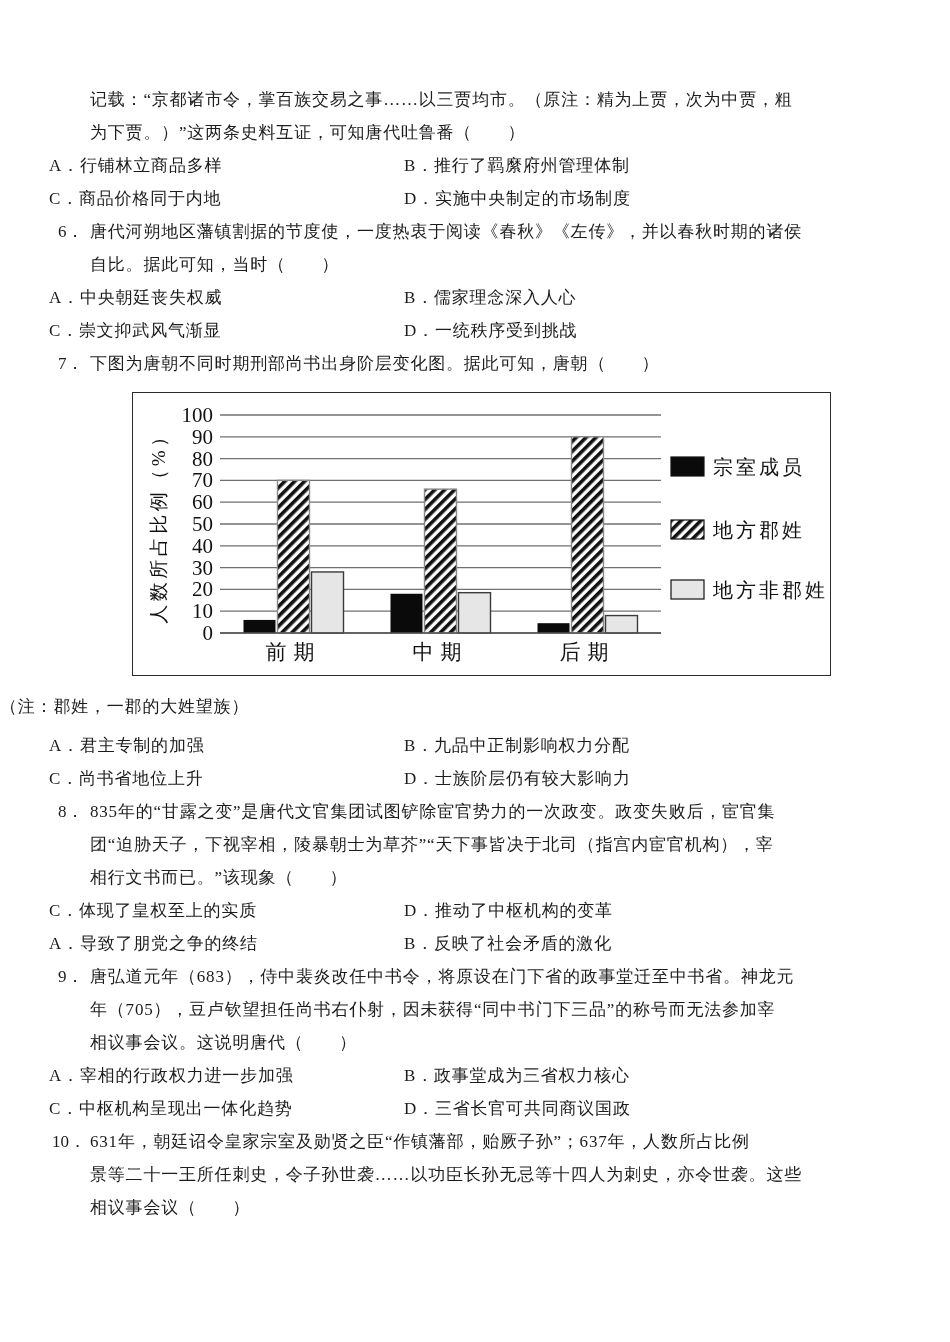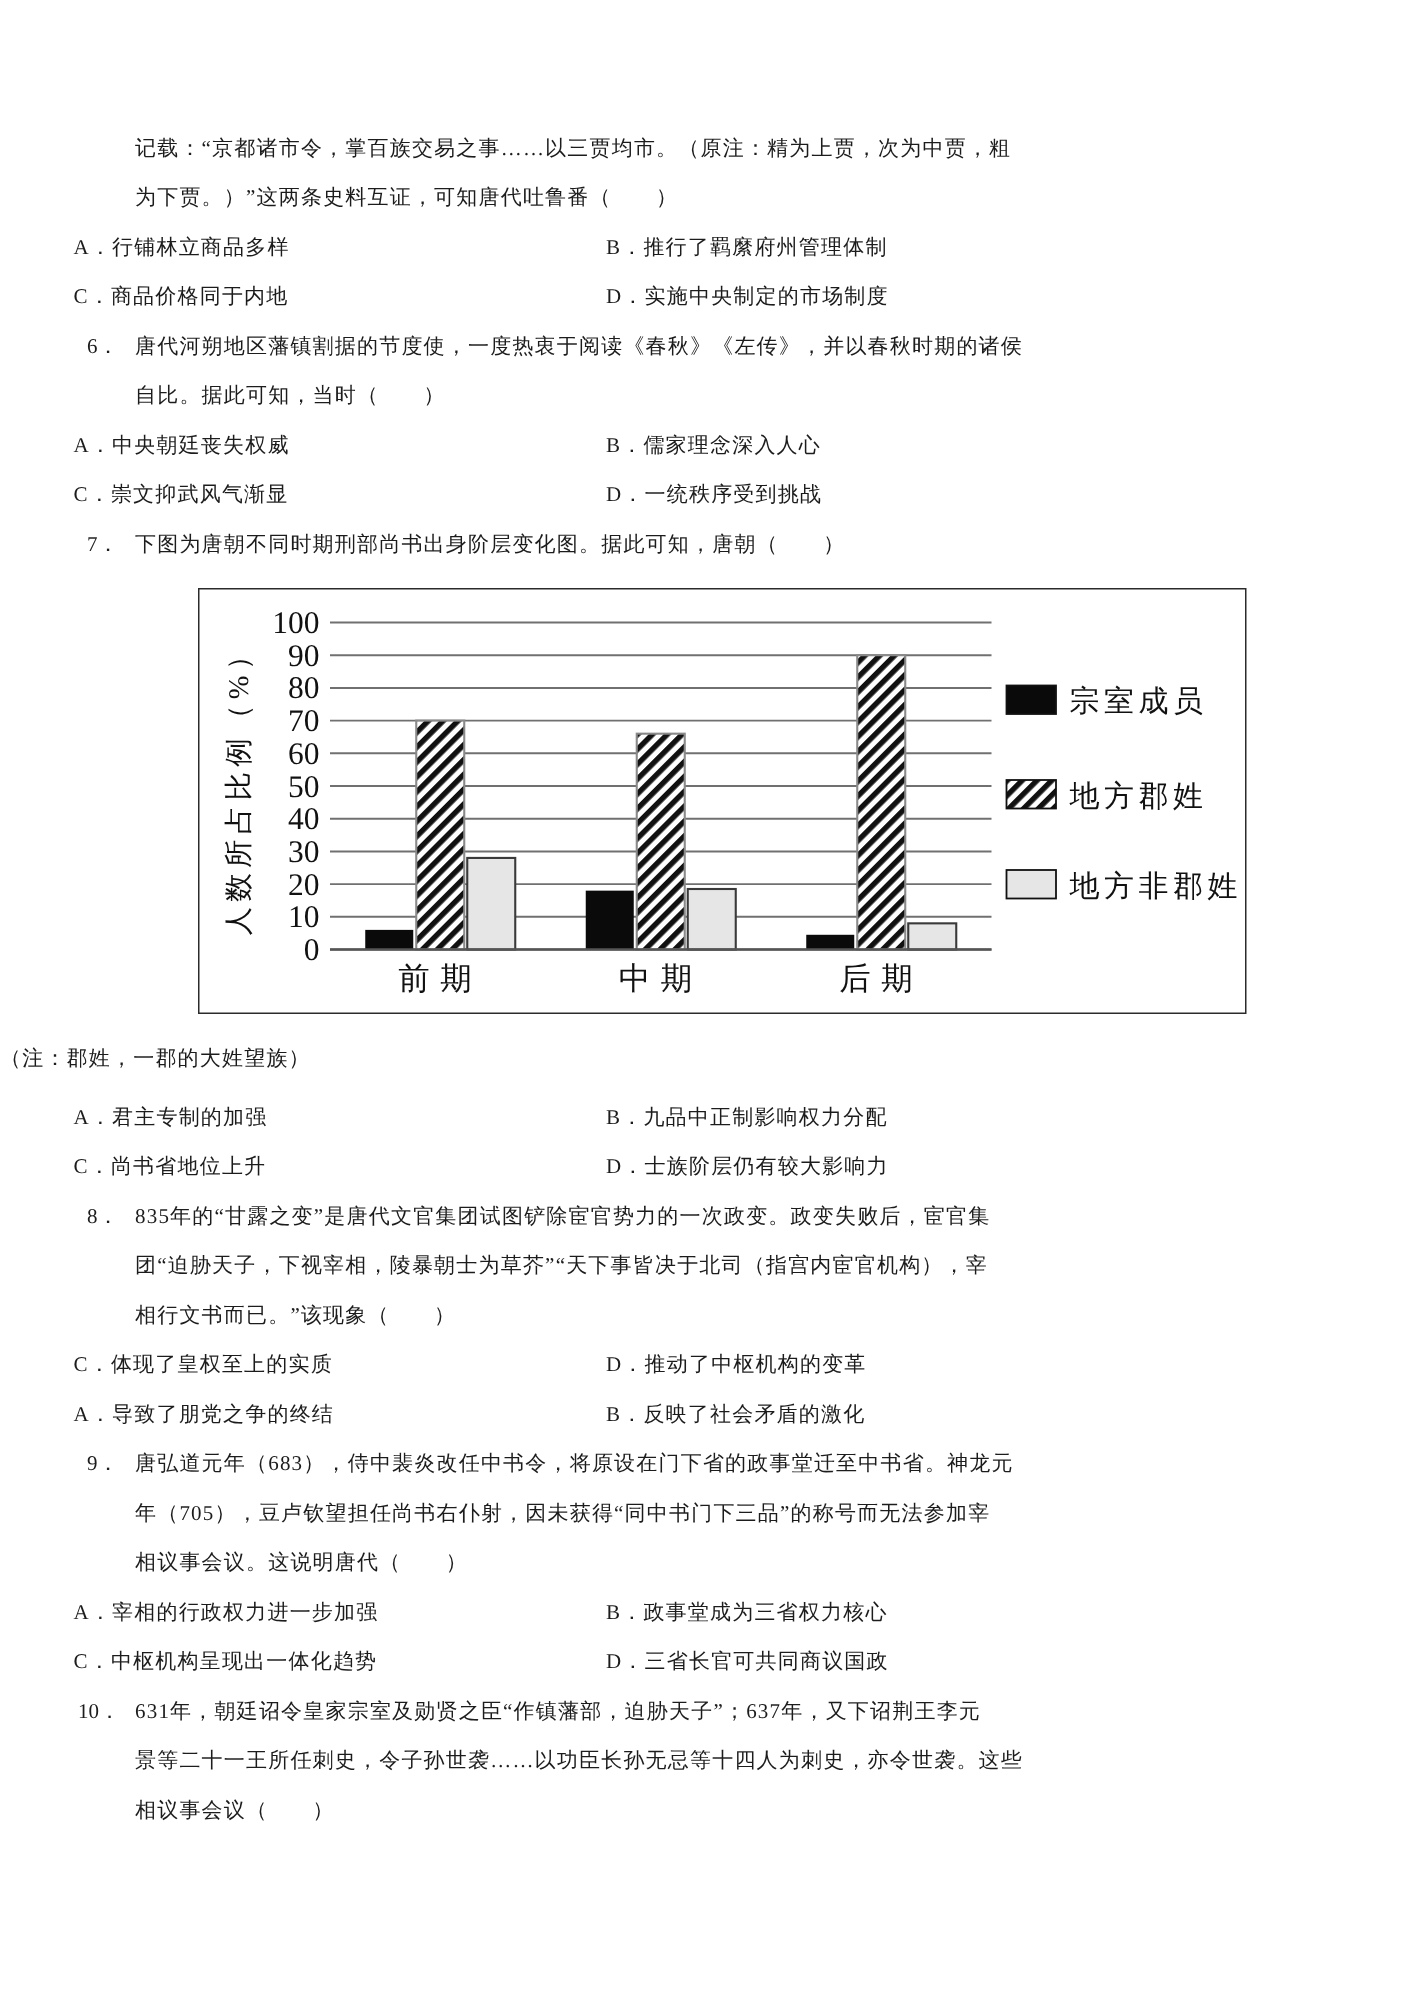--- a/index.html
+++ b/index.html
@@ -3,21 +3,21 @@
 <meta charset="utf-8">
 <style>
   html,body{margin:0;padding:0;}
   body{
     width:950px;height:1342px;background:#ffffff;overflow:hidden;
     font-family:"Liberation Serif","DejaVu Serif",serif;
     color:#1c1c1c;
   }
   .page{padding-top:83px;width:950px;}
   .row{
-    line-height:33px;height:33px;font-size:14px;letter-spacing:0.8px;
+    line-height:33px;height:33px;font-size:17px;letter-spacing:0.8px;
     white-space:nowrap;
   }
   .cont{padding-left:90px;}
   .qline{padding-left:58px;}
   .qline.wide{padding-left:52px;}
   .qnum{display:inline-block;width:32px;letter-spacing:0;}
   .qline.wide .qnum{width:38px;}
   .opts{padding-left:49px;}
   .optA{display:inline-block;width:355px;}
   .note-row{margin-top:14px;}
@@ -142,18 +142,18 @@
   <div class="row cont">年（705），豆卢钦望担任尚书右仆射，因未获得“同中书门下三品”的称号而无法参加宰</div>
   <div class="row cont">相议事会议。这说明唐代（　　）</div>
   <div class="row opts">
     <span class="optA">A．宰相的行政权力进一步加强</span><span>B．政事堂成为三省权力核心</span>
   </div>
   <div class="row opts">
     <span class="optA">C．中枢机构呈现出一体化趋势</span><span>D．三省长官可共同商议国政</span>
   </div>
 
   <div class="row qline wide">
-    <span class="qnum">10．</span><span>631年，朝廷诏令皇家宗室及勋贤之臣“作镇藩部，迫胁天子”；637年，又下诏荆王李元</span>
+    <span class="qnum">10．</span><span>631年，朝廷诏令皇家宗室及勋贤之臣“作镇藩部，贻厥子孙”；637年，人数所占比例</span>
   </div>
   <div class="row cont">景等二十一王所任刺史，令子孙世袭……以功臣长孙无忌等十四人为刺史，亦令世袭。这些</div>
   <div class="row cont">相议事会议（　　）</div>
 
 </div>
 
 </body></html>

